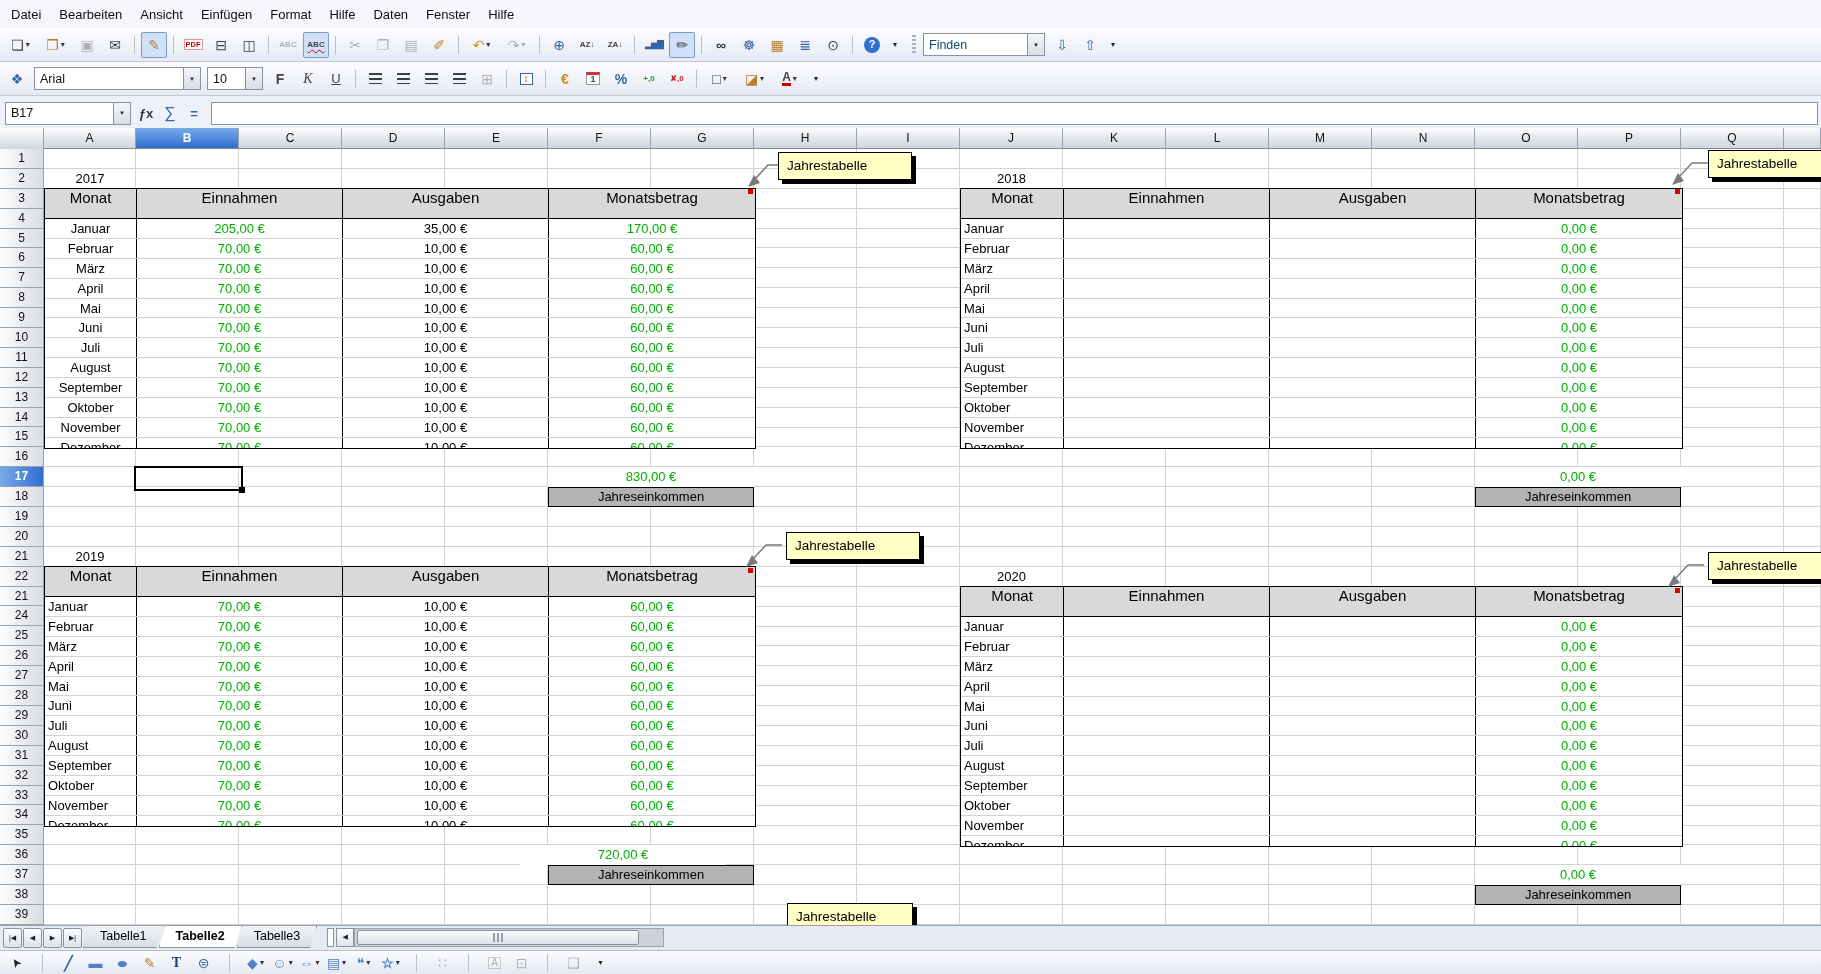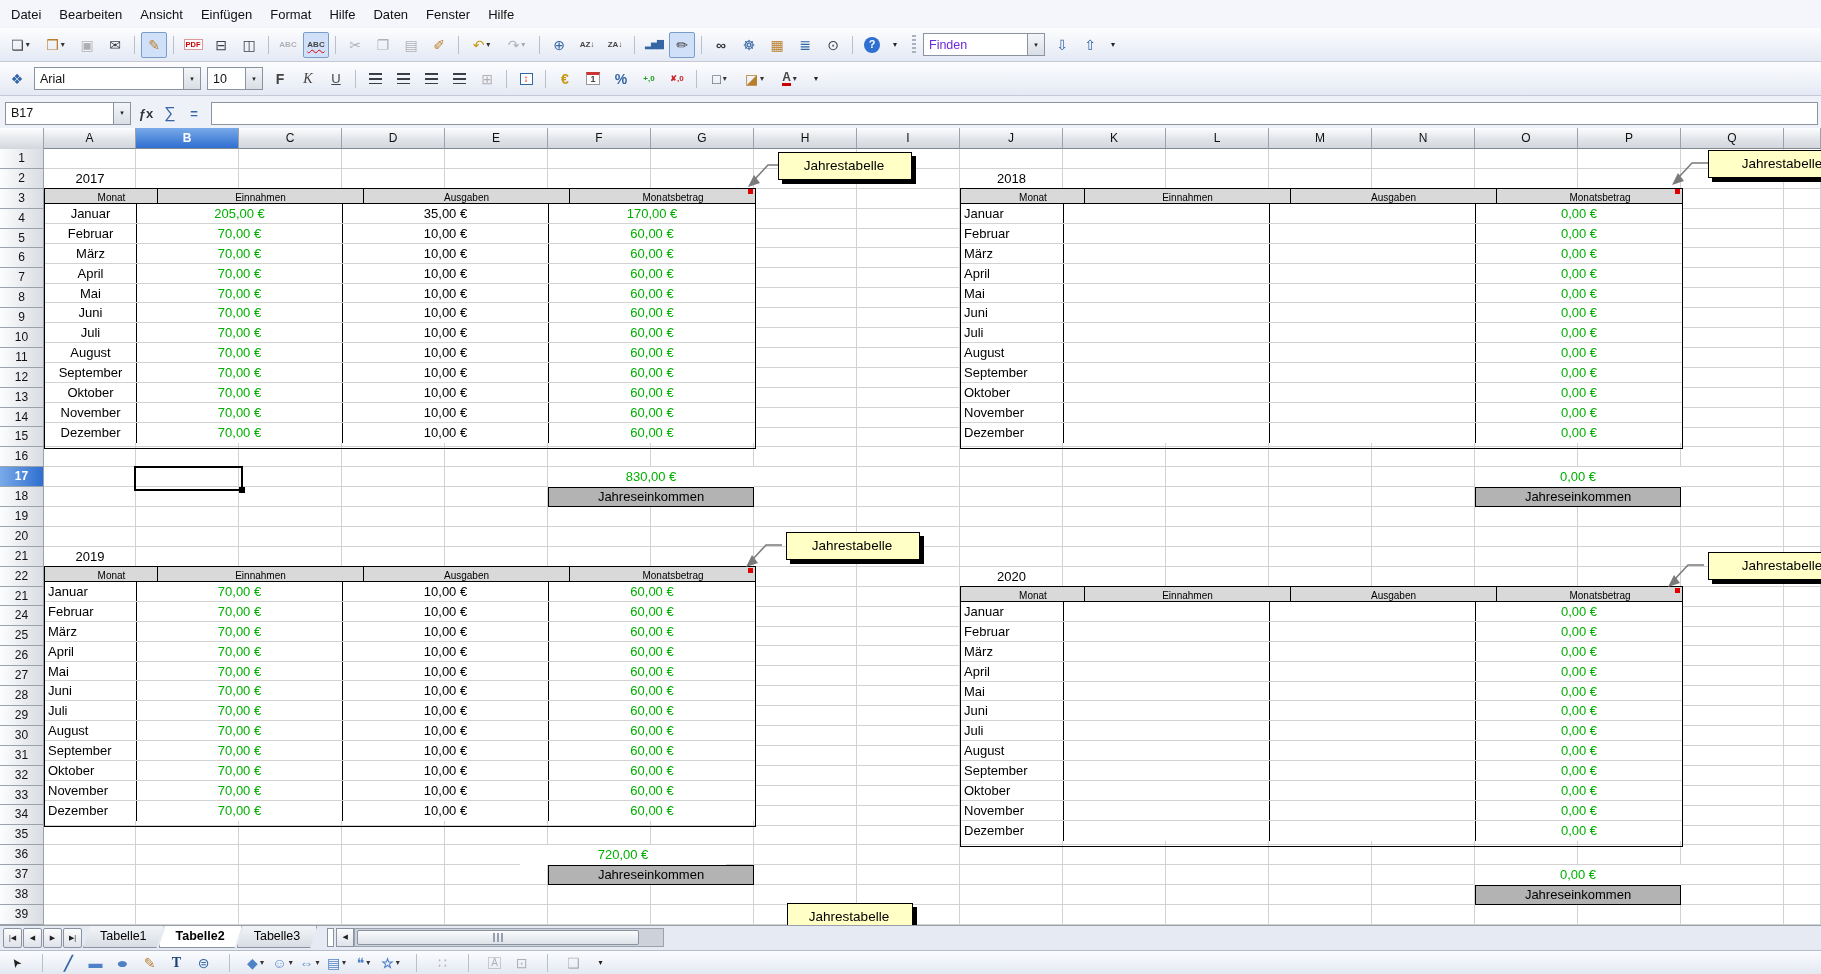--- a/index.html
+++ b/index.html
@@ -41,21 +41,21 @@
   .shape .g{color:#4f81c7;}.wide .g{transform:scaleX(1.5);}
   .textT .g{font-weight:bold;color:#1c3f77;font-family:"Liberation Serif",serif;}
   .boxA .g{border:1px solid #888;font-size:10px;padding:0 2px;}
   .tgrip{width:4px;height:20px;margin:0 4px 0 8px;background:repeating-linear-gradient(to bottom,#aab2bf 0 2px,transparent 2px 4px);}
   .combo{height:21px;background:#fff;border:1px solid #8b93a0;display:flex;align-items:center;margin:0 3px;flex:none;}
   .combo .cval{flex:1;padding:0 5px;font-size:12.5px;color:#111;white-space:nowrap;overflow:hidden;}
   .combo .cbtn{width:16px;height:100%;background:linear-gradient(#f4f6f9,#d9dee6);border-left:1px solid #8b93a0;
                font-size:7px;display:flex;align-items:center;justify-content:center;color:#222;}
   .fontname{width:165px;}.fontsize{width:54px;}
   .findbox{width:120px;}
-  .findbox .cval{color:#6d28d9;}
+  .findbox .cval{color:#0c4a6e;}
   .formulabar{height:34px;background:#eef1f7;border-bottom:1px solid #9aa2ac;display:flex;align-items:center;padding-left:2px;}
   .namebox{width:124px;height:21px;}
   .fxbtn{width:24px;height:24px;display:flex;align-items:center;justify-content:center;font-size:13px;}
   .fxbtn.fx{font-weight:bold;color:#334;}
   .fxbtn.sum{color:#3465a4;font-size:16px;}
   .fxbtn.eq{color:#3465a4;font-weight:bold;}
   .fml-input{flex:1;height:21px;background:#fff;border:1px solid #8b93a0;margin:0 3px 0 5px;
              font-size:13px;padding:0 4px;color:#000;font-family:"Liberation Sans",sans-serif;}
   
   .sheet-area{position:absolute;left:0;top:128px;width:1821px;height:797px;background:#fff;overflow:hidden;}
@@ -73,21 +73,21 @@
            line-height:20px;color:#111;}
   .colcell.sel{background:linear-gradient(#79aae8,#2f6fd0);color:#fff;font-weight:bold;}
   .rowhdr{position:absolute;left:0;top:21px;width:44px;z-index:8;}
   .rowcell{box-sizing:border-box;height:19.9px;border-right:1px solid #9aa2ac;border-bottom:1px solid #9aa2ac;
            background:linear-gradient(90deg,#fcfdfe,#d9dce1);font-size:12px;text-align:center;line-height:19px;color:#111;}
   .rowcell.sel{background:linear-gradient(90deg,#79aae8,#2f6fd0);color:#fff;font-weight:bold;}
   .ylabel{position:absolute;height:20px;line-height:20px;text-align:center;font-size:13px;z-index:2;color:#000;}
   .ytable{position:absolute;border:1px solid #000;box-sizing:content-box;z-index:2;overflow:hidden;background:transparent;}
   .ytable.left{width:710px;height:259px;}
   .ytable.right{width:721px;height:259px;}
-  .yhdr{height:15px;box-sizing:border-box;background:#d9d9d9;border-bottom:1px solid #000;display:flex;font-size:10px;padding-left:21px;}
+  .yhdr{height:30px;box-sizing:border-box;background:#d9d9d9;border-bottom:1px solid #000;display:flex;font-size:15px;}
   .yhdr span{box-sizing:border-box;text-align:center;line-height:18px;border-right:1px solid #000;flex:none;}
   .yrow{height:19.9px;box-sizing:border-box;border-bottom:1px solid #d2d2d2;display:flex;font-size:13px;background:#fff;}
   .yrow:last-child{border-bottom:none;}
   .yrow span{box-sizing:border-box;line-height:19px;border-right:1px solid #000;flex:none;white-space:nowrap;overflow:hidden;}
   .left .hm,.left .cm{width:92px;}
   .right .hm,.right .cm{width:103px;}
   .hv,.cv{width:206px;text-align:center;}
   .yhdr .last,.yrow .last{border-right:none;}
   .mcenter .cm{text-align:center;}
   .mleft .cm{text-align:left;padding-left:3px;}
@@ -95,21 +95,21 @@
   .cv.r{color:#000000;}
   .total-val{position:absolute;width:206px;height:20px;background:#fff;color:#00AF00;text-align:center;
              font-size:13px;line-height:20px;z-index:2;}
   .total-lbl{position:absolute;width:206px;height:20px;box-sizing:border-box;background:#b3b3b3;border:1px solid #000;
              text-align:center;font-size:13px;line-height:18px;z-index:2;color:#000;}
   .selcell{position:absolute;left:134px;top:338px;width:105px;height:21px;border:2px solid #000;z-index:5;}
   .selcell::after{content:"";position:absolute;right:-4px;bottom:-4px;width:6px;height:6px;background:#000;}
   .cmark{position:absolute;width:5px;height:5px;background:#e00000;z-index:3;}
   .m1{left:748px;top:61px;}.m2{left:1675px;top:61px;}.m3{left:748px;top:440px;}.m4{left:1675px;top:460px;}
   .note{position:absolute;z-index:6;background:#FFFFC6;border:1px solid #000;box-shadow:4px 4px 0 #000;
-        height:22px;line-height:21px;padding:2px 10px 2px 8px;font-size:13.5px;white-space:nowrap;color:#000;text-align:center;}
+        height:22px;line-height:21px;padding:2px 10px 2px 8px;font-size:13.5px;white-space:nowrap;color:#000;}
   .n1{left:778px;top:24px;width:114px;}
   .n2{left:1708px;top:22px;width:130px;}
   .n3{left:786px;top:404px;width:114px;}
   .n4{left:1708px;top:424px;width:130px;}
   .n5{left:787px;top:775px;width:106px;}
   .carrow{position:absolute;z-index:4;}
   .a1{left:742px;top:30px;}.a2{left:1666px;top:28px;}.a3{left:740px;top:410px;}.a4{left:1662px;top:430px;}
   
   .t2017{left:44px;top:60px;}  .t2018{left:960px;top:60px;}
   .t2019{left:44px;top:438px;} .t2020{left:960px;top:458px;}

